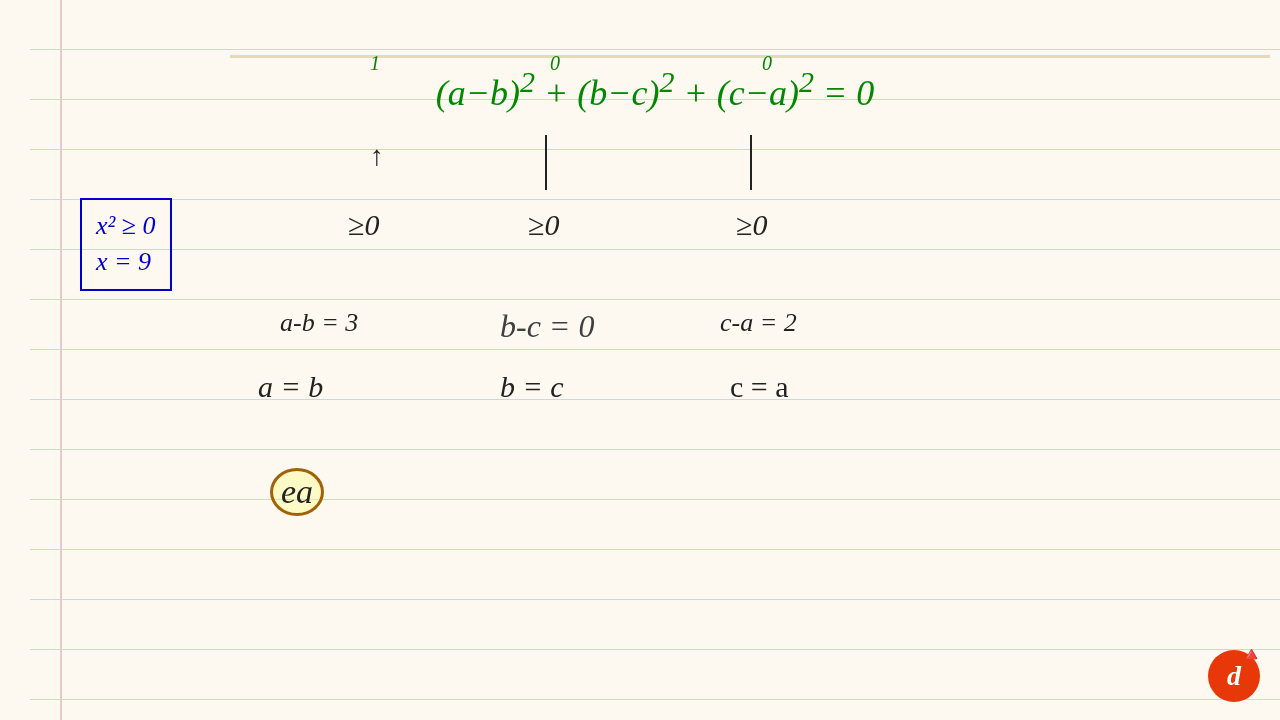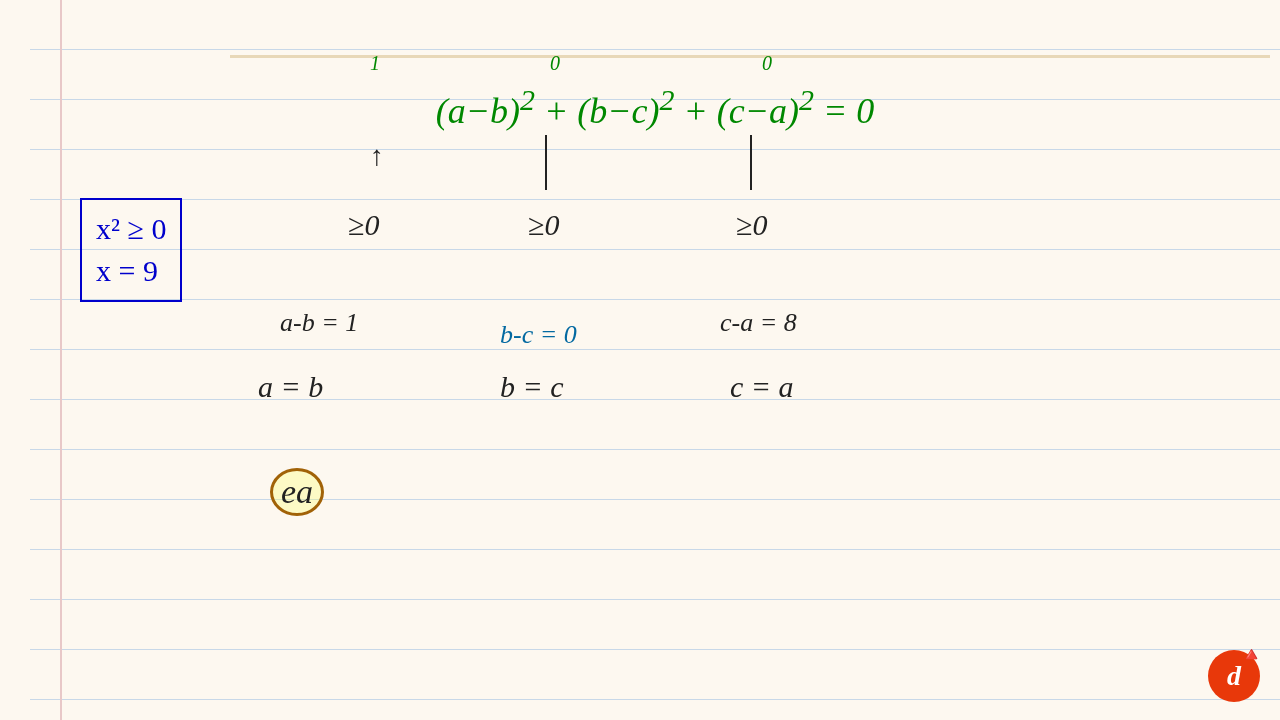--- a/index.html
+++ b/index.html
@@ -88,21 +88,22 @@
       background: #222;
     }
 
     .box-x2 {
       position: absolute;
       top: 198px;
       left: 50px;
       border: 2px solid #0000cc;
       padding: 8px 14px;
       color: #0000cc;
-      font-size: 30px;
+      font-size: 26px;
+      font-style: italic;
       line-height: 1.4;
     }
 
     .geq-label {
       position: absolute;
       font-size: 30px;
       color: #222;
       font-style: italic;
     }
 
@@ -156,21 +157,20 @@
     .logo-text {
       font-size: 28px;
       font-weight: bold;
       color: #e8380a;
       font-family: Arial, sans-serif;
     }
 
     .math-green {
       color: #008800;
       font-style: italic;
-      margin-top: 18px;
     }
   </style>
 </head>
 <body>
 
 <div class="main-content">
   <div class="lined-paper"></div>
   <div class="left-border"></div>
   <div class="top-bar"></div>
 
@@ -189,27 +189,27 @@
 
   <div class="box-x2">
     <div>x² ≥ 0</div>
     <div>x = 9</div>
   </div>
 
   <div class="geq-label" style="top:208px; left:318px;">≥0</div>
   <div class="geq-label" style="top:208px; left:498px;">≥0</div>
   <div class="geq-label" style="top:208px; left:706px;">≥0</div>
 
-  <div style="position:absolute; top:308px; left:250px; font-size:26px; color:#222; font-style:italic;">a-b = 1</div>
-  <div style="position:absolute; top:320px; left:470px; font-size:26px; color:#0369a1; font-style:italic;">b-c = 0</div>
-  <div style="position:absolute; top:308px; left:690px; font-size:26px; color:#222; font-style:italic;">c-a = 8</div>
+  <div style="position:absolute; top:308px; left:250px; font-size:26px; color:#222; font-style:italic;">a-b = 3</div>
+  <div style="position:absolute; top:308px; left:470px; font-size:32px; color:#404040; font-style:italic;">b-c = 0</div>
+  <div style="position:absolute; top:308px; left:690px; font-size:26px; color:#222; font-style:italic;">c-a = 2</div>
 
   <div style="position:absolute; top:370px; left:228px; font-size:30px; color:#222; font-style:italic;">a = b</div>
   <div style="position:absolute; top:370px; left:470px; font-size:30px; color:#222; font-style:italic;">b = c</div>
-  <div style="position:absolute; top:370px; left:700px; font-size:30px; color:#222; font-style:italic;">c = a</div>
+  <div style="position:absolute; top:370px; left:700px; font-size:30px; color:#222; ">c = a</div>
 
   <div style="position:absolute; top:468px; left:240px; font-size:34px; color:#222; font-style:italic; display:flex; align-items:center; gap:8px;">
     <span class="highlight-circle">ea</span>
   </div>
 
   <div class="logo">
     <div class="logo-icon">
       <span class="arrow-logo">🔺</span>
     </div>
   </div>

